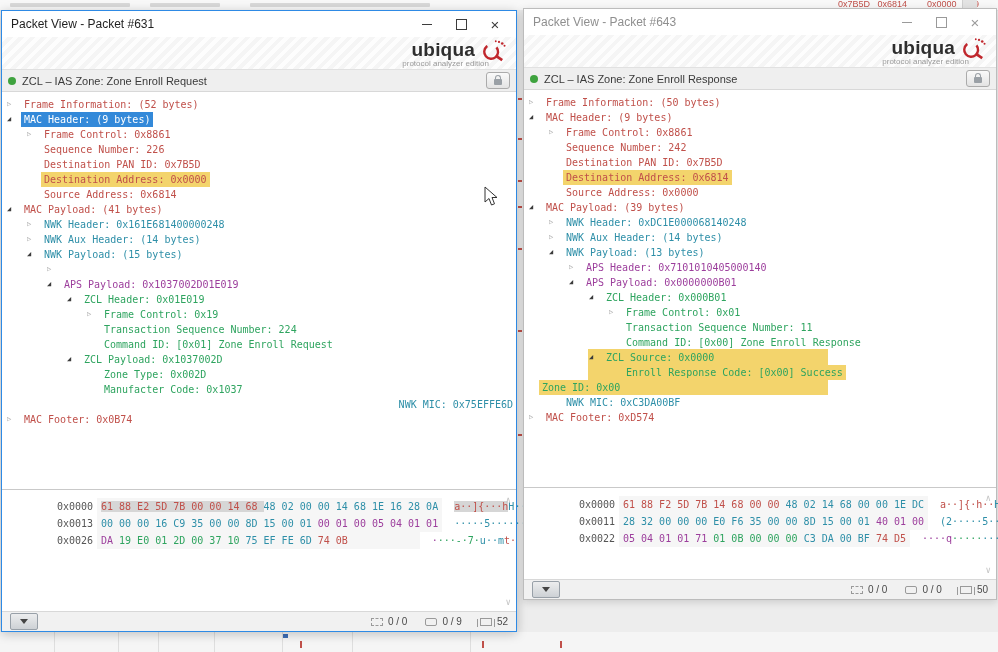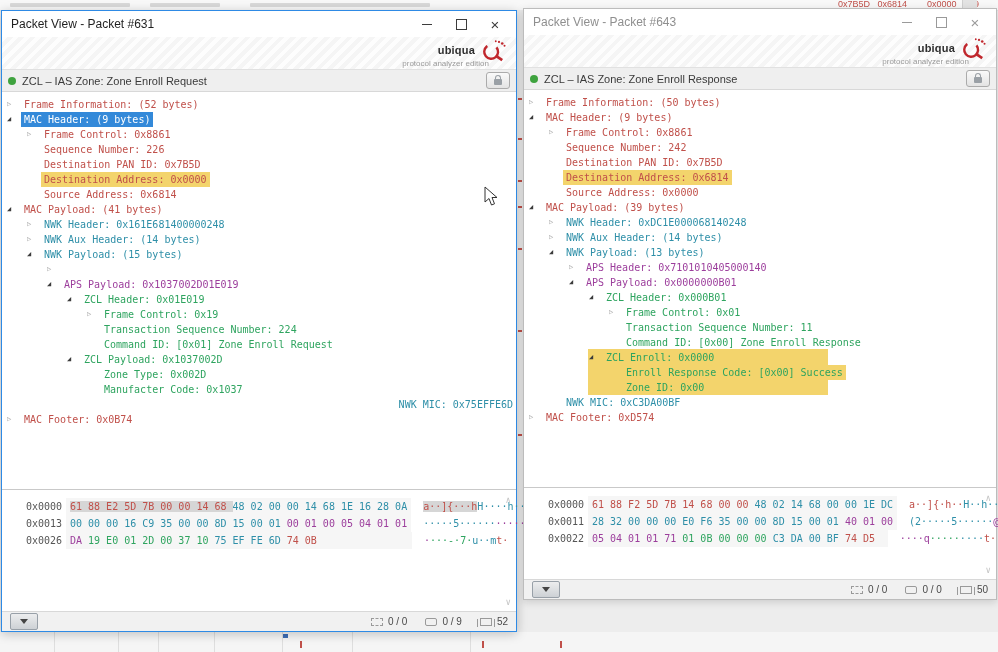--- a/index.html
+++ b/index.html
@@ -33,21 +33,21 @@
   .inactive .tb-btns{color:#9A9A9A;}
   .tb-btn{display:flex;align-items:center;justify-content:center;width:18px;height:18px;cursor:default;}
   .glyph-min{display:inline-block;width:10px;border-top:1px solid currentColor;}
   .glyph-max{display:inline-block;width:9px;height:9px;border:1px solid currentColor;}
   .glyph-close{font-size:15px;line-height:1;}
 
   .logoband{flex:0 0 32px;background:repeating-linear-gradient(135deg,#FDFDFD 0 4px,#F5F5F5 4px 8px);
             display:flex;justify-content:flex-end;align-items:center;padding-right:8px;}
   .brand{display:flex;flex-direction:column;align-items:flex-end;}
   .brand-top{display:flex;align-items:center;gap:3px;}
-  .brand-name{font-size:11px;font-weight:bold;color:#2E2E2E;letter-spacing:.2px;}
+  .brand-name{font-size:19px;font-weight:bold;color:#2E2E2E;letter-spacing:.2px;}
   .brand-sub{font-size:8px;color:#9A9A9A;margin-top:-3px;margin-right:19px;}
 
   .summary{flex:0 0 21px;background:#EFEFEF;border-top:1px solid #E1E1E1;border-bottom:1px solid #D8D8D8;
            display:flex;align-items:center;gap:6px;padding:0 6px;}
   .dot{width:8px;height:8px;border-radius:50%;background:#3FA33F;flex:0 0 8px;}
   .sum-text{flex:1;font-size:11px;color:#3A3A3A;}
   .lockbtn{width:22px;height:15px;border:1px solid #ABABAB;border-radius:3px;
            background:linear-gradient(#FAFAFA,#E3E3E3);display:flex;align-items:center;justify-content:center;}
   .padlock{width:8px;height:6px;background:#9AA0A6;border-radius:1px;position:relative;margin-top:3px;}
   .padlock::before{content:"";position:absolute;left:1px;top:-4px;width:4px;height:4px;
@@ -59,21 +59,21 @@
   .exp{flex:0 0 14px;width:14px;text-align:left;padding-left:1px;font-size:7px;}
   .exp.closed{color:#A6A6A6;}
   .exp.open{color:#3C3C3C;}
   .lbl{padding:0 3px;white-space:pre;}
   .c-mac{color:#C0504A;} .c-nwk{color:#2E8FA8;} .c-aps{color:#9C3E9C;} .c-zcl{color:#2EA45F;}
   .lbl.sel{background:#3389D9;color:#FFFFFF;}
   .lbl.hl{background:#F3D46C;}
   .block-hl{position:absolute;background:#F3D46C;z-index:0;}
 
   .hexpanel{flex:1;border-top:1px solid #C9C9C9;position:relative;background:#FFFFFF;
-            font-family:"DejaVu Sans Mono",monospace;font-size:10px;padding-top:8px;box-sizing:border-box;}
+            font-family:"DejaVu Sans Mono",monospace;font-size:10px;padding-top:8px;box-sizing:border-box;padding-left:31px;}
   .hexrow{display:flex;height:17px;line-height:17px;padding-left:24px;}
   .hexoff{flex:0 0 40px;width:40px;color:#555555;}
   .hexbytes{background:#F6F6F6;padding:0 4px;white-space:pre;}
   .win[data-win="0"] .hexbytes{width:338px;}
   .win[data-win="1"] .hexbytes{width:302px;}
   .hexascii{margin-left:12px;white-space:pre;}
   .hlg{background:#D6D6D6;}
   .chev{position:absolute;right:5px;color:#C4C4C4;font-size:9px;line-height:1;}
   .chev.up{top:6px;} .chev.down{bottom:4px;}
 
@@ -401,27 +401,27 @@
         <div class="tree-row" style="padding-left: 84px;">
           <span class="exp none"></span>
           <span class="lbl c-zcl">Transaction Sequence Number: 11</span>
         </div>
         <div class="tree-row" style="padding-left: 84px;">
           <span class="exp none"></span>
           <span class="lbl c-zcl">Command ID: [0x00] Zone Enroll Response</span>
         </div>
         <div class="tree-row" style="padding-left: 64px;">
           <span class="exp open">◢</span>
-          <span class="lbl c-zcl hl">ZCL Enroll: 0x0000</span>
+          <span class="lbl c-zcl hl">ZCL Source: 0x0000</span>
         </div>
         <div class="tree-row" style="padding-left: 84px;">
           <span class="exp none"></span>
           <span class="lbl c-zcl hl">Enroll Response Code: [0x00] Success</span>
         </div>
-        <div class="tree-row" style="padding-left: 84px;">
+        <div class="tree-row" style="">
           <span class="exp none"></span>
           <span class="lbl c-zcl hl">Zone ID: 0x00</span>
         </div>
         <div class="tree-row" style="padding-left: 24px;">
           <span class="exp none"></span>
           <span class="lbl c-nwk">NWK MIC: 0xC3DA00BF</span>
         </div>
         <div class="tree-row" style="padding-left: 4px;">
           <span class="exp closed">▷</span>
           <span class="lbl c-mac">MAC Footer: 0xD574</span>

